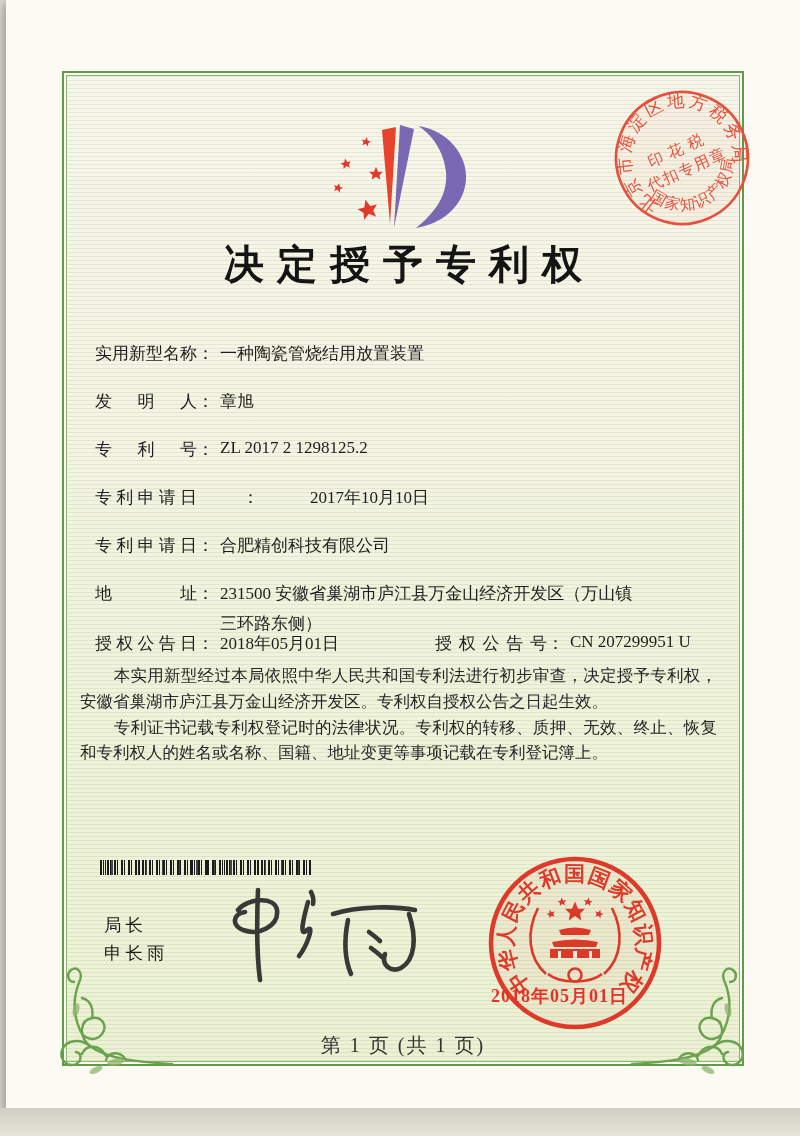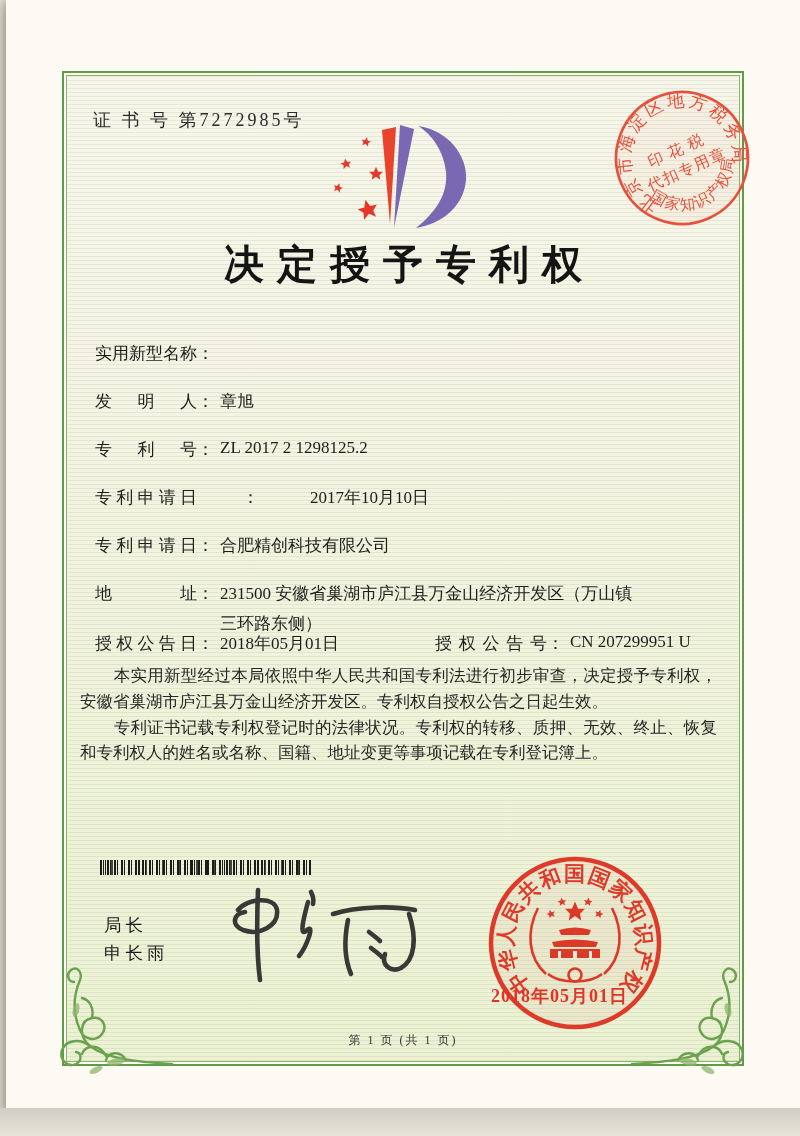--- a/index.html
+++ b/index.html
@@ -41,21 +41,21 @@
      background:
        repeating-linear-gradient(90deg,#1b1b1b 0 2px,transparent 2px 3px,#1b1b1b 3px 4px,transparent 4px 7px),
        repeating-linear-gradient(90deg,transparent 0 5px,#1b1b1b 5px 6px,transparent 6px 11px,#444 11px 13px,transparent 13px 17px);}
   .officer{position:absolute;left:104px;top:913px;font-size:17.5px;color:#1c1c1c;}
   .officer div{margin-bottom:4px;letter-spacing:4px;}
   .signature{position:absolute;left:203px;top:880px;}
   .seal{position:absolute;left:486px;top:854px;}
   .seal-date{position:absolute;left:491px;top:984px;font-size:18px;font-weight:700;
              color:#e03426;letter-spacing:1px;white-space:nowrap;}
   .footer{position:absolute;left:62px;width:682px;top:1032px;text-align:center;
-          font-size:12px;letter-spacing:2px;color:#333;}
+          font-size:20px;letter-spacing:2px;color:#333;}
   .tax-stamp{position:absolute;left:612px;top:88px;transform:rotate(-24deg);}
 </style>
 </head>
 <body>
 
 <div class="screen">
   <div class="paper"></div>
   <div class="below-paper"></div>
 
   <div class="frame">
@@ -86,21 +86,20 @@
       <path d="M80,108 C74,98 62,100 60,108"></path>
       <path d="M46,66 C48,56 44,48 36,46"></path>
     </g>
     <g fill="#8cb56c" opacity=".75">
       <ellipse cx="70" cy="110" rx="9" ry="3.5" transform="rotate(-12 70 110)"></ellipse>
       <ellipse cx="30" cy="58" rx="3.2" ry="7" transform="rotate(14 30 58)"></ellipse>
       <ellipse cx="50" cy="118" rx="7" ry="3" transform="rotate(-25 50 118)"></ellipse>
     </g>
   </svg>
 
-  <div class="cert-number">证 书 号 第7272985号</div>
 
   <svg class="logo" width="150" height="120" viewBox="0 0 150 120">
     <defs>
       <path id="lstar" d="M0,-10 L2.9,-3.1 L9.5,-3.1 L4.8,1.6 L5.9,8.1 L0,3.8 L-5.9,8.1 L-4.8,1.6 L-9.5,-3.1 L-2.9,-3.1 Z"></path>
     </defs>
     <polygon points="60,8 74,5 68,102" fill="#e8432d"></polygon>
     <polygon points="78,3 92,7 72,106" fill="#7a68b2"></polygon>
     <path d="M96,4 C126,8 146,34 144,58 C142,84 120,102 94,106 C114,90 126,72 124,50 C122,30 110,12 96,4 Z" fill="#7a68b2"></path>
     <g fill="#e2392b">
       <use href="#lstar" transform="translate(44,20) scale(.5) rotate(12)"></use>
@@ -109,20 +108,21 @@
       <use href="#lstar" transform="translate(16,66) scale(.5) rotate(16)"></use>
       <use href="#lstar" transform="translate(46,88) scale(1.05) rotate(-14)"></use>
     </g>
   </svg>
 
   <div class="title">决定授予专利权</div>
 
   <div class="frow" style="top:342px;">
     <span class="flabel">实用新型名称</span>
       <span class="fcolon">：</span>
+      <span class="fvalue">一种陶瓷管烧结用放置装置</span>
   </div>
   <div class="frow" style="top:390px;">
     <span class="flabel">发明人</span>
       <span class="fcolon">：</span>
       <span class="fvalue">章旭</span>
   </div>
   <div class="frow" style="top:438px;">
     <span class="flabel">专利号</span>
       <span class="fcolon">：</span>
       <span class="fvalue">ZL 2017 2 1298125.2</span>

